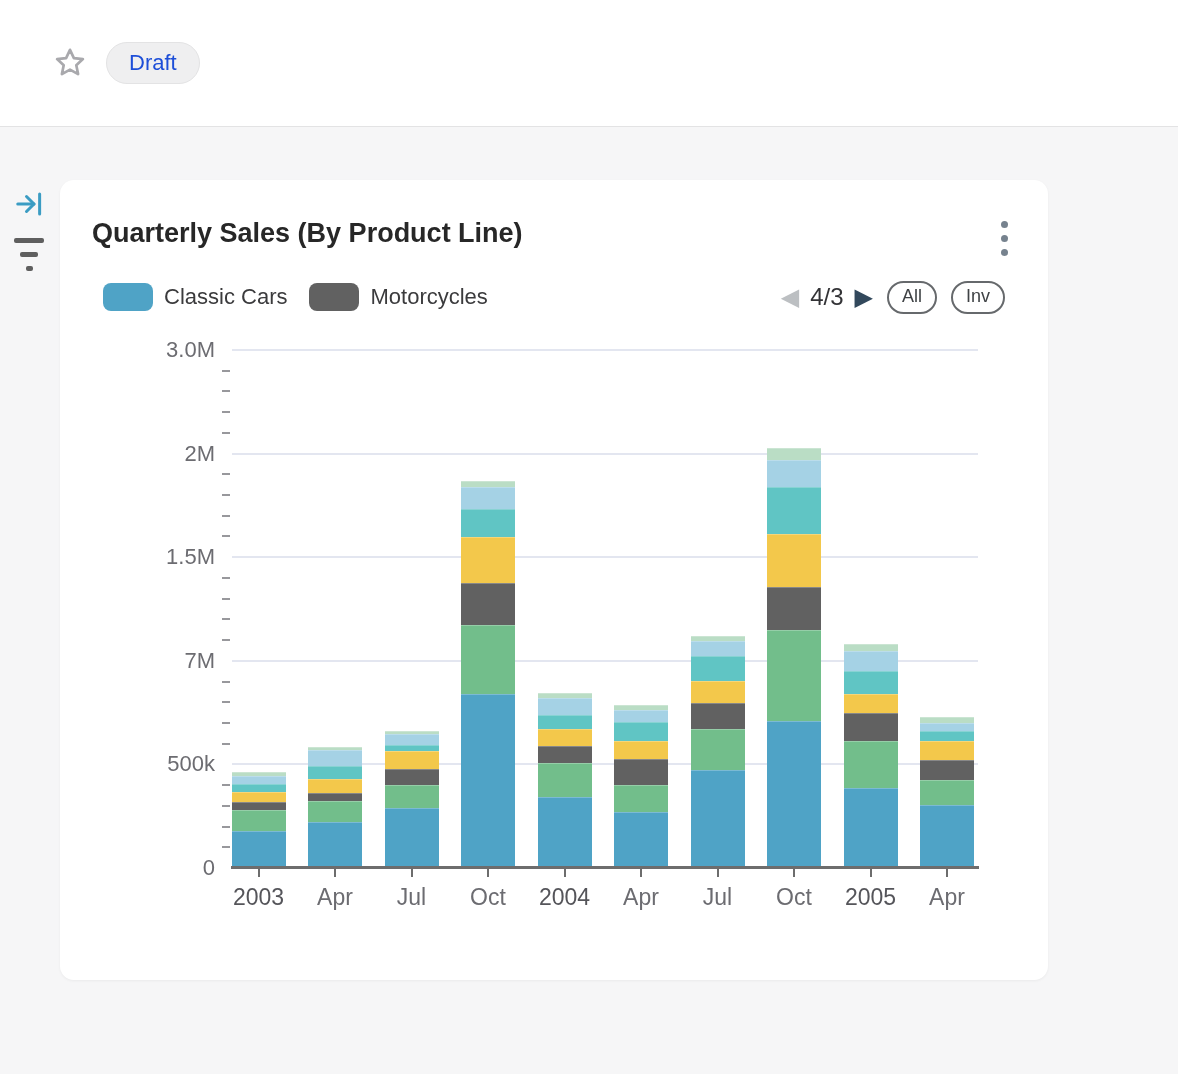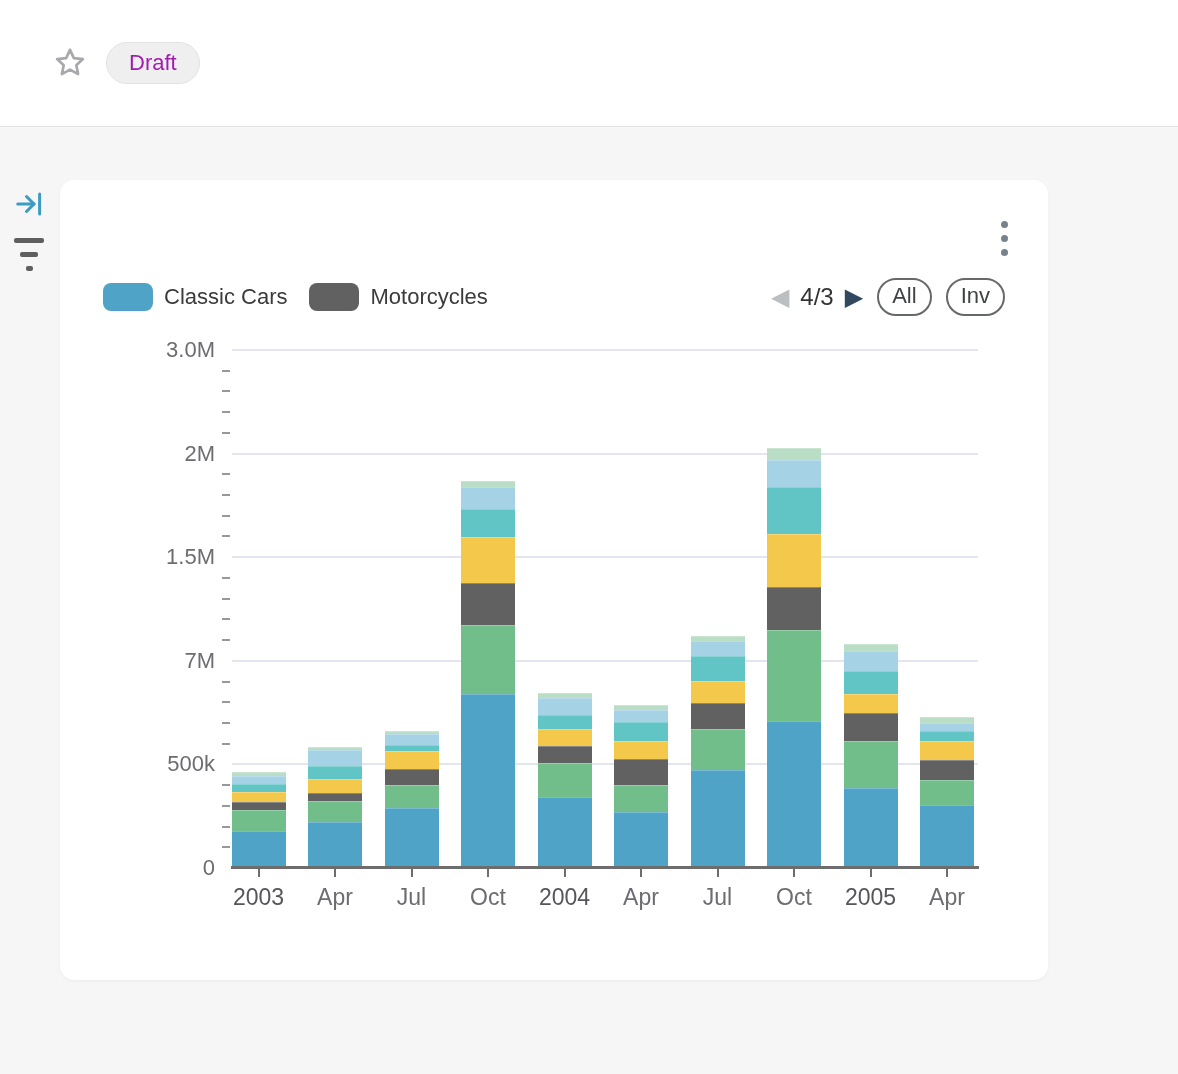--- a/index.html
+++ b/index.html
@@ -3,21 +3,21 @@
 <meta charset="utf-8">
 <style>
   * { margin:0; padding:0; box-sizing:border-box; }
   html,body { width:1178px; height:1074px; }
   body { font-family:"Liberation Sans", sans-serif; background:#f6f6f7; position:relative; overflow:hidden; }
 
   
   .header { position:absolute; left:0; top:0; width:1178px; height:127px; background:#ffffff; border-bottom:1px solid #e3e3e4; display:flex; align-items:center; padding-left:30px; }
   .page-title { font-size:38px; font-weight:700; color:#2e2e30; letter-spacing:0.2px; }
   .star { margin-left:22px; display:flex; align-items:center; }
-  .badge { margin-left:18px; background:#efeff0; border:1px solid #e3e3e4; border-radius:22px; padding:7px 22px; font-size:22px; color:#a21caf; }
+  .badge { margin-left:18px; background:#efeff0; border:1px solid #e3e3e4; border-radius:22px; padding:7px 22px; font-size:22px; color:#1d4ed8; }
 
   
   .side-icon { position:absolute; cursor:pointer; }
   .icon-collapse { left:14px; top:189px; }
   .icon-filter { left:13px; top:238px; width:32px; height:38px; display:flex; flex-direction:column; align-items:center; justify-content:flex-start; gap:9px; }
   .icon-filter .b1 { width:30px; height:5px; background:#5f5f5f; border-radius:2px; }
   .icon-filter .b2 { width:18px; height:5px; background:#5f5f5f; border-radius:2px; }
   .icon-filter .b3 { width:7px;  height:5px; background:#5f5f5f; border-radius:2px; }
 
   
@@ -29,21 +29,21 @@
   
   .legend-row { position:absolute; left:0; top:96px; width:988px; height:42px; display:flex; align-items:center; padding:0 43px; }
   .legend-item { display:flex; align-items:center; margin-right:22px; }
   .swatch { width:50px; height:28px; border-radius:8px; margin-right:11px; }
   .legend-label { font-size:22px; color:#3b3b3d; }
   .pager { margin-left:auto; display:flex; align-items:center; gap:11px; }
   .arrow { font-size:24px; line-height:1; cursor:pointer; }
   .arrow.prev { color:#bcbfc2; }
   .arrow.next { color:#32485c; }
   .pager-page { font-size:24px; color:#333336; }
-  .pill { margin-left:14px; border:2px solid #66696c; border-radius:20px; background:#fff; padding:3px 13px 5px; font-size:22px; color:#3f4245; cursor:pointer; font-family:"Liberation Sans",sans-serif; }
+  .pill { margin-left:14px; border:2px solid #66696c; border-radius:20px; background:#fff; padding:3px 13px 5px; font-size:18px; color:#3f4245; cursor:pointer; font-family:"Liberation Sans",sans-serif; }
 
   
   .chart { position:absolute; left:32px; top:170px; width:930px; height:600px; }
   .plot { position:absolute; left:140px; top:0; width:744px; height:518px; }
   .gridline { position:absolute; left:0; width:746px; height:2px; background:#e3e6f0; }
   .ytick-label { position:absolute; left:0; width:123px; text-align:right; font-size:22px; color:#6c6c71; }
   .minor-tick { position:absolute; left:130px; width:8px; height:2px; background:#98989c; }
   .axis-line { position:absolute; left:139px; top:516px; width:748px; height:3px; background:#6d6d6d; }
   .xtick { position:absolute; top:519px; width:2px; height:8px; background:#6d6d6d; }
   .xlabel { position:absolute; top:534px; width:78px; text-align:center; font-size:23px; color:#6c6c71; }
@@ -70,20 +70,21 @@
     <line x1="20.5" y1="4" x2="20.5" y2="20"></line>
   </svg>
 </div>
 <div class="side-icon icon-filter">
   <div class="b1"></div>
   <div class="b2"></div>
   <div class="b3"></div>
 </div>
 
 <div class="card">
+  <div class="card-title">Quarterly Sales (By Product Line)</div>
   <div class="kebab">
     <div class="dot"></div>
     <div class="dot"></div>
     <div class="dot"></div>
   </div>
 
   <div class="legend-row">
     <span id="legend-items" style="display:flex;align-items:flex-start">
         <div class="legend-item">
           <div class="swatch" style="background: rgb(79, 163, 198);"></div>

